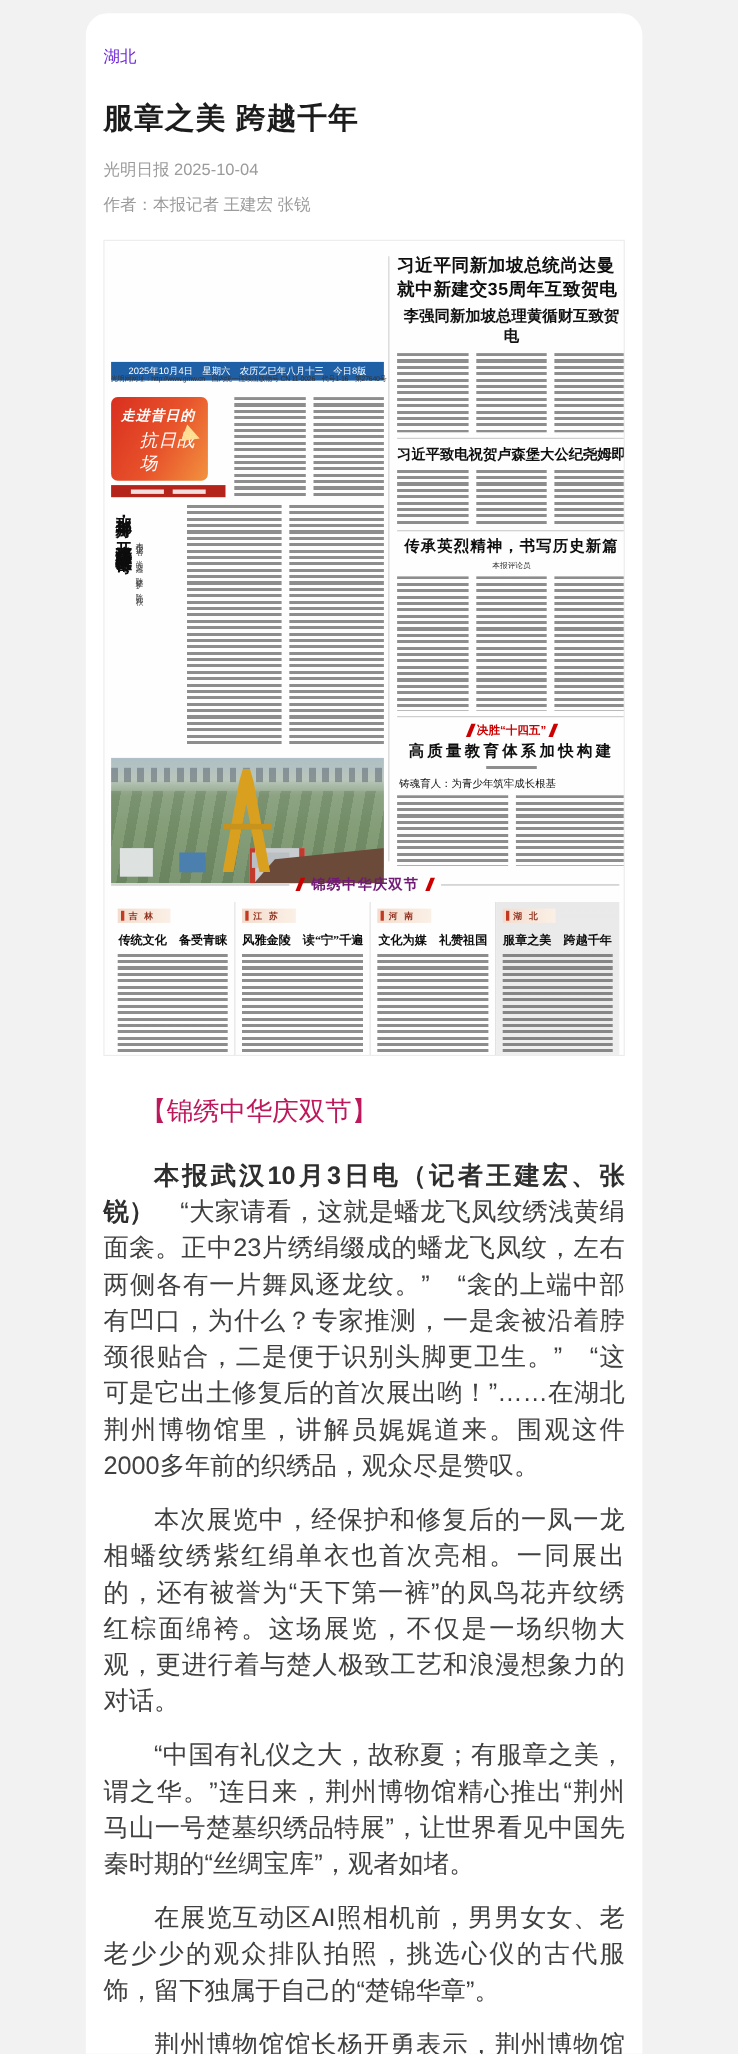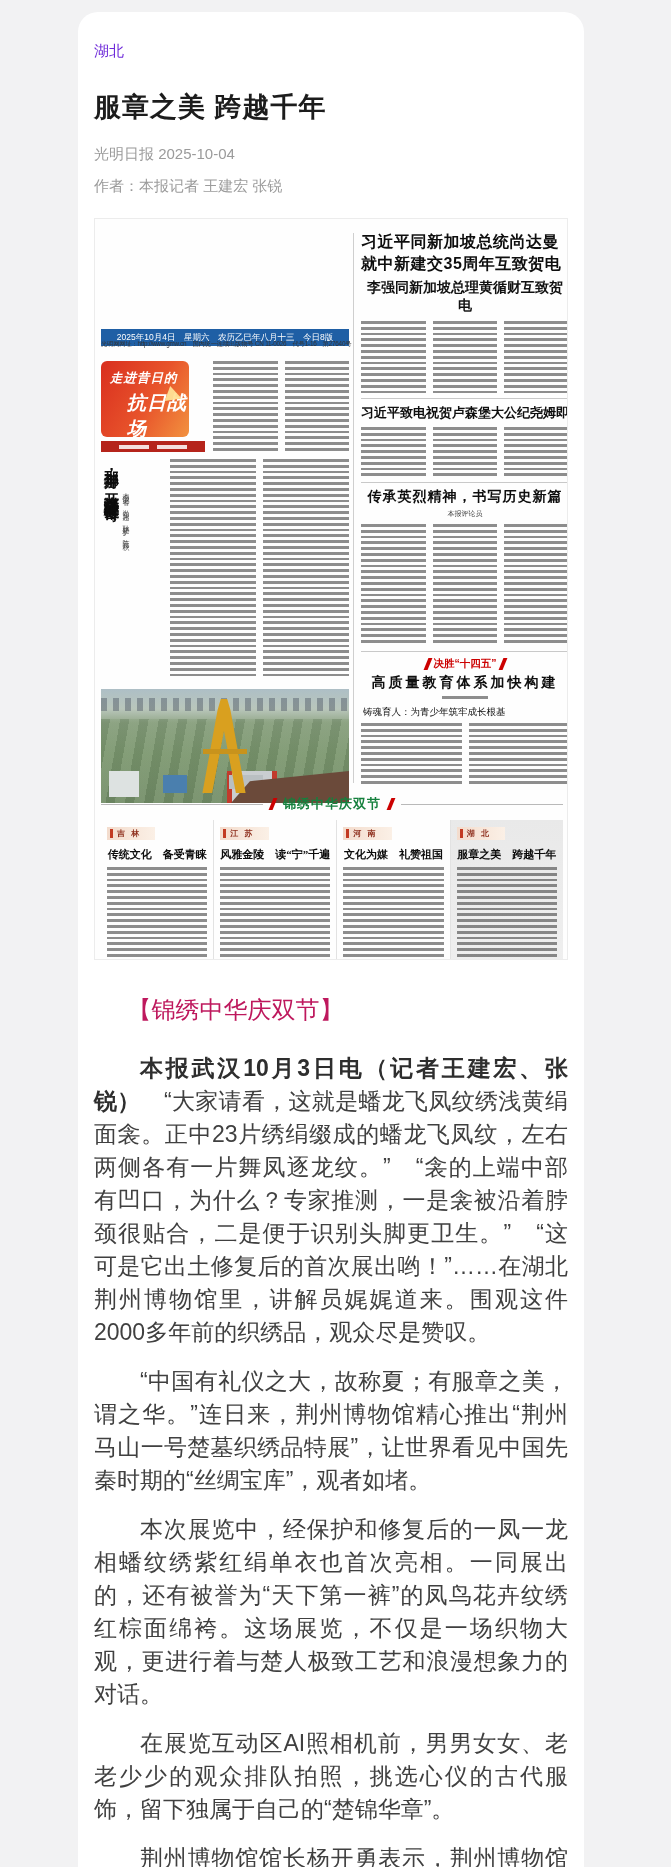--- a/index.html
+++ b/index.html
@@ -67,21 +67,21 @@
 
   
   .np-left{position:absolute;left:6px;top:142px;width:248px;}
   .np-left-row1{display:flex;gap:8px;height:92px;}
   .promo{
     width:88px;height:76px;border-radius:6px;position:relative;overflow:hidden;
     background:linear-gradient(120deg,#d92f1f 0%,#e8542b 55%,#f2923f 100%);
     color:#fff;flex:none;
   }
   .promo-l1{font-size:12.5px;font-weight:700;font-style:italic;padding:9px 0 0 9px;letter-spacing:1px;}
-  .promo-l2{font-size:19px;font-weight:700;font-style:italic;margin:3px 0 0 26px;letter-spacing:1px;}
+  .promo-l2{font-size:16px;font-weight:400;font-style:italic;margin:3px 0 0 26px;letter-spacing:1px;}
   .promo-arrow{
     position:absolute;right:7px;top:27px;width:0;height:0;
     border-left:15px solid rgba(255,226,150,.95);
     border-top:8px solid transparent;border-bottom:8px solid transparent;
     transform:rotate(20deg);
   }
   .promo-strip{width:104px;height:11px;background:#b5241b;margin-top:4px;display:flex;align-items:center;justify-content:center;gap:8px;}
   .promo-strip span{display:block;width:30px;height:4px;background:rgba(255,255,255,.85);}
   .np-left-row2{display:flex;gap:7px;margin-top:6px;height:222px;}
   .v-rail{width:62px;flex:none;display:flex;}
@@ -108,21 +108,21 @@
   .ph-roof{position:absolute;right:0;bottom:0;width:118px;height:32px;background:#6b4a3a;
     clip-path:polygon(0 100%,16% 32%,100% 0,100% 100%);}
   .ph-frame{position:absolute;left:96px;top:10px;width:54px;height:94px;background:#d9a01f;
     clip-path:polygon(44% 0,56% 0,62% 12%,90% 100%,72% 100%,50% 34%,28% 100%,10% 100%,38% 12%);}
   .ph-frame-bar{position:absolute;left:102px;top:60px;width:44px;height:5px;background:#c8931c;}
 
   
   .np-bottom{position:absolute;left:6px;top:576px;width:462px;}
   .banner-row{display:flex;align-items:center;gap:8px;}
   .banner-line{flex:1;height:1px;background:#b9b9b9;}
-  .banner-text{color:#15803d;font-weight:700;font-size:13px;letter-spacing:1px;}
+  .banner-text{color:#701a75;font-weight:700;font-size:13px;letter-spacing:1px;}
   .np-cols{display:flex;margin-top:7px;height:150px;}
   .np-col{flex:1;padding:4px 6px 0 6px;box-sizing:border-box;border-right:1px solid #e2e2e2;}
   .np-col:last-child{border-right:none;}
   .np-col.hl{background:linear-gradient(180deg,#e9e9e9,#efefef);}
   .regiontag{display:inline-flex;align-items:center;gap:4px;
     background:linear-gradient(90deg,#f3dccd,#fbf0e6);padding:1px 14px 1px 3px;}
   .regiontag .bar{width:3px;height:9px;background:#c23a22;}
   .regiontag .txt{font-size:8px;font-weight:700;color:#8e2f1d;letter-spacing:2px;}
   .np-col-title{margin:5px 0 5px;font-size:11px;font-weight:700;color:#0d0d0d;text-align:center;
     font-family:"Liberation Serif","DejaVu Serif",serif;white-space:nowrap;}
@@ -273,19 +273,19 @@
           <div class="np-col-title">服章之美　跨越千年</div>
           <div class="gk"></div>
         </div>
       </div>
     </div>
   </div>
 
   <div class="article">
     <div class="section-head">【锦绣中华庆双节】</div>
     <p><strong>本报武汉10月3日电（记者王建宏、张锐）</strong><span>　“大家请看，这就是蟠龙飞凤纹绣浅黄绢面衾。正中23片绣绢缀成的蟠龙飞凤纹，左右两侧各有一片舞凤逐龙纹。”　“衾的上端中部有凹口，为什么？专家推测，一是衾被沿着脖颈很贴合，二是便于识别头脚更卫生。”　“这可是它出土修复后的首次展出哟！”……在湖北荆州博物馆里，讲解员娓娓道来。围观这件2000多年前的织绣品，观众尽是赞叹。</span></p>
+    <p>本次展览中，经保护和修复后的一凤一龙相蟠纹绣紫红绢单衣也首次亮相。一同展出的，还有被誉为“天下第一裤”的凤鸟花卉纹绣红棕面绵袴。这场展览，不仅是一场织物大观，更进行着与楚人极致工艺和浪漫想象力的对话。</p>
     <p>“中国有礼仪之大，故称夏；有服章之美，谓之华。”连日来，荆州博物馆精心推出“荆州马山一号楚墓织绣品特展”，让世界看见中国先秦时期的“丝绸宝库”，观者如堵。</p>
-    <p>本次展览中，经保护和修复后的一凤一龙相蟠纹绣紫红绢单衣也首次亮相。一同展出的，还有被誉为“天下第一裤”的凤鸟花卉纹绣红棕面绵袴。这场展览，不仅是一场织物大观，更进行着与楚人极致工艺和浪漫想象力的对话。</p>
     <p>在展览互动区AI照相机前，男男女女、老老少少的观众排队拍照，挑选心仪的古代服饰，留下独属于自己的“楚锦华章”。</p>
     <p>荆州博物馆馆长杨开勇表示，荆州博物馆始终秉持传承弘扬中华优秀传统文化与荆楚灿烂文明的初心，致力于推动楚文化融入当代生活、走向国际舞台。</p>
   </div>
 
 </div>
 
 </body></html>

